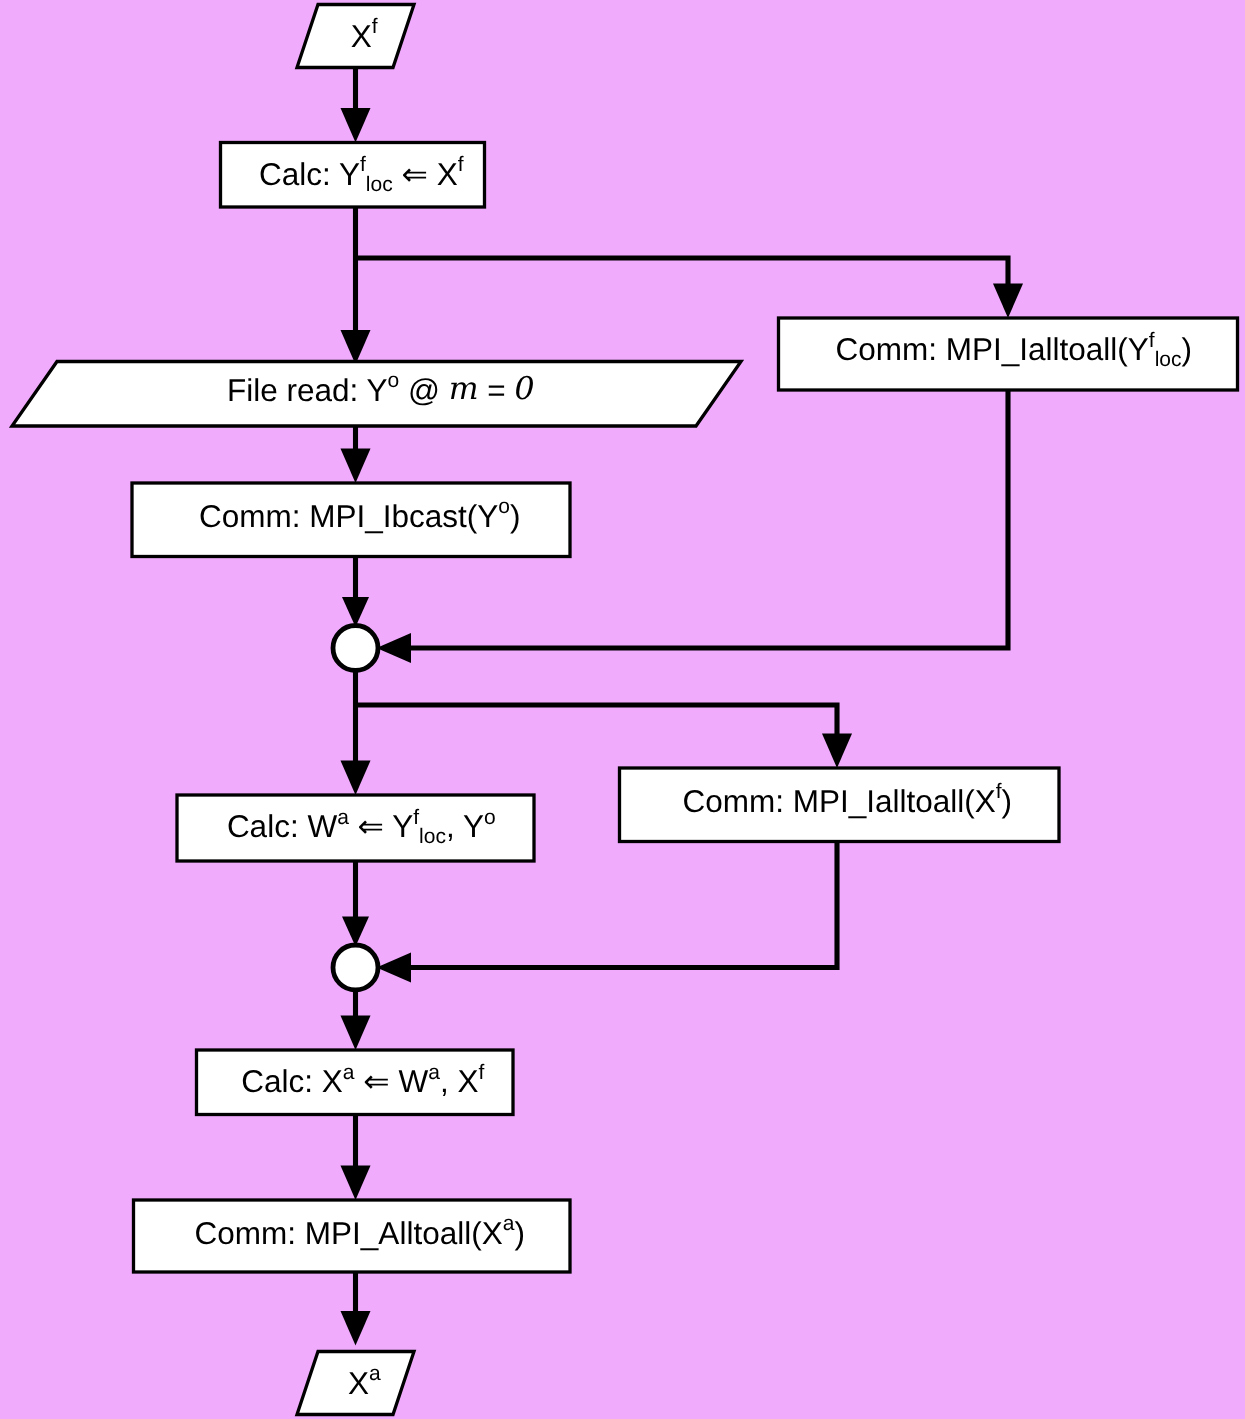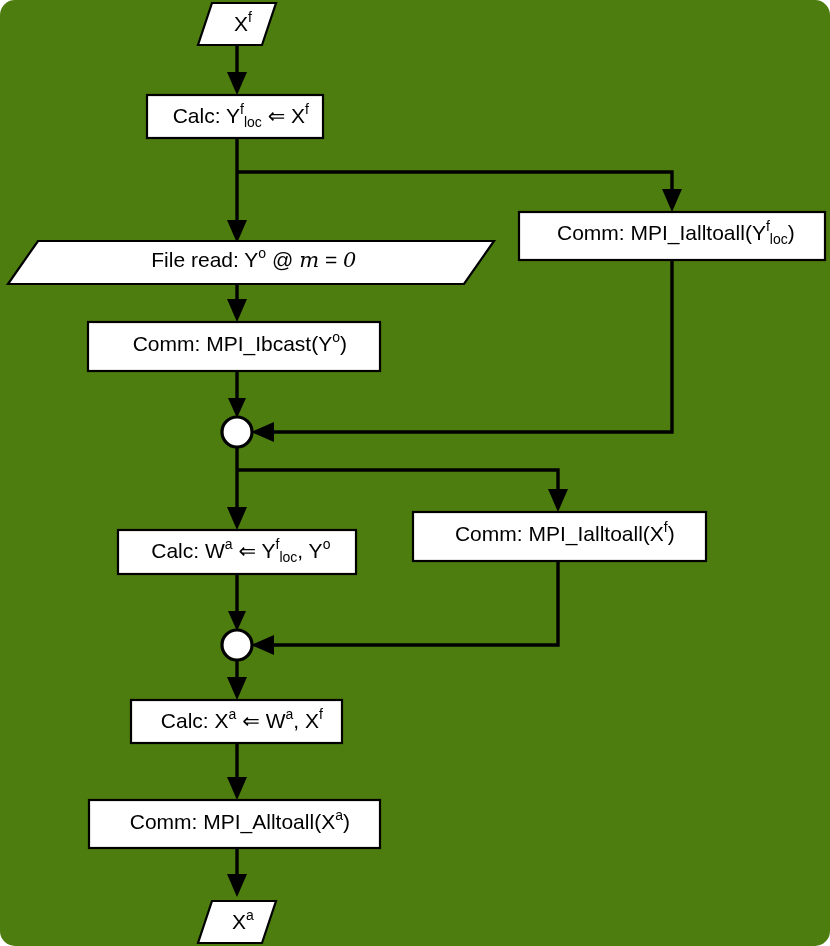--- a/index.html
+++ b/index.html
@@ -4,23 +4,22 @@
 <style>
   html, body {
     margin: 0;
     padding: 0;
     background: #ffffff;
   }
   #flow-root {
     position: relative;
     width: 830px;
     height: 946px;
-    background: #4d7c0f;
+    background: #f0abfc;
     font-family: "Liberation Sans", sans-serif;
-    border-radius: 15px;
   }
   svg#flow-svg {
     display: block;
     width: 830px;
     height: 946px;
   }
   .shape-outline {
     fill: #ffffff;
     stroke: #000000;
     stroke-width: 2.2;

